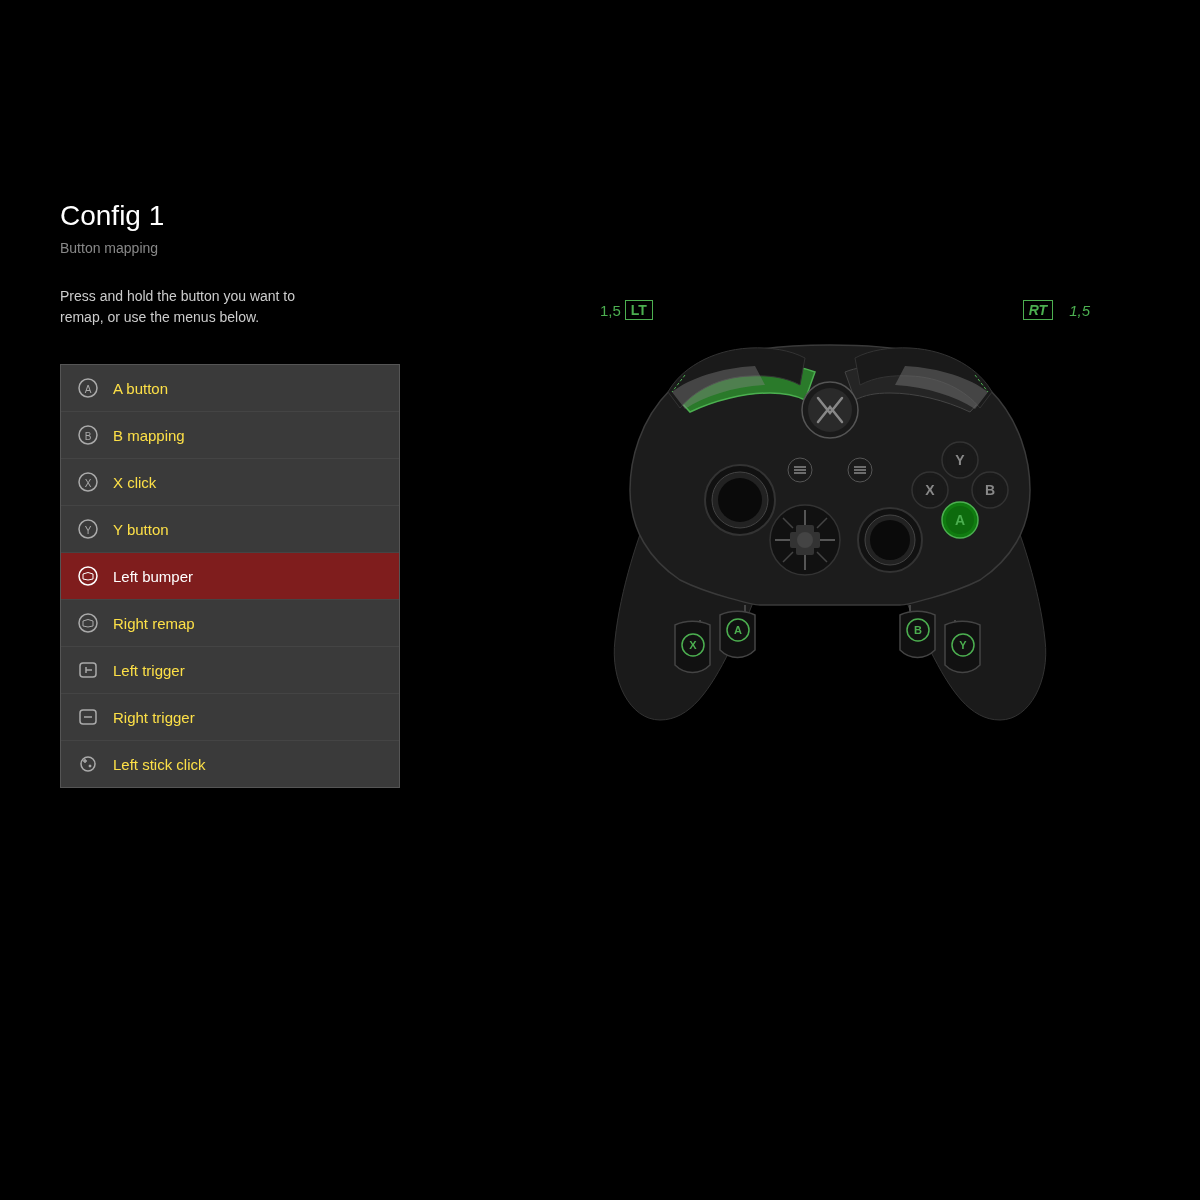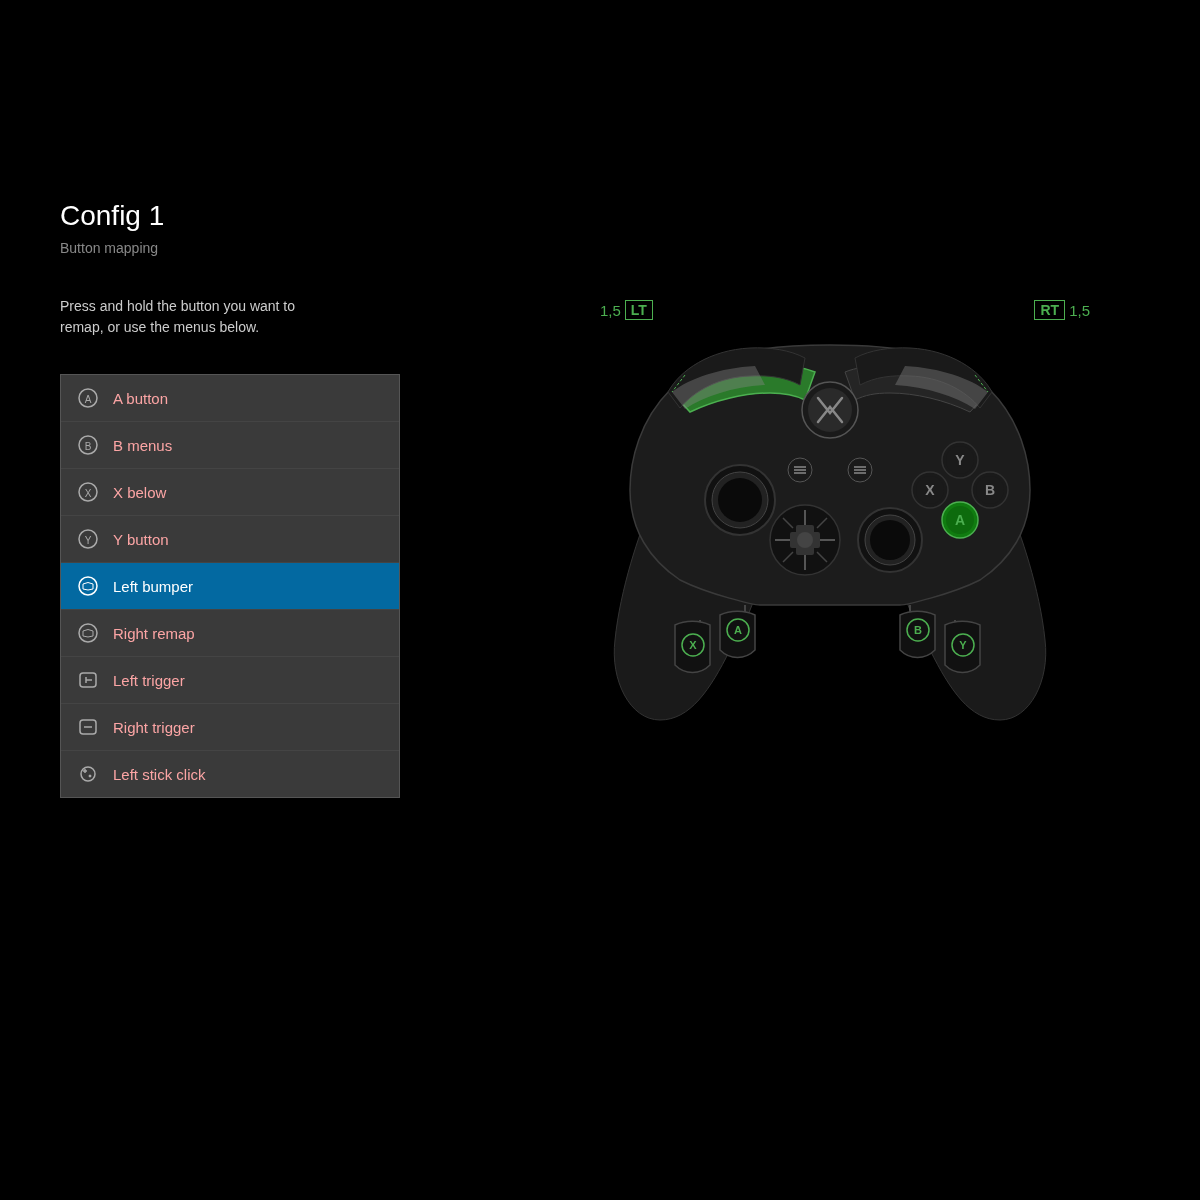--- a/index.html
+++ b/index.html
@@ -31,21 +31,21 @@
     .config-title {
       font-size: 28px;
       font-weight: 300;
       color: #fff;
       margin-bottom: 8px;
     }
 
     .config-subtitle {
       font-size: 14px;
       color: #888;
-      margin-bottom: 40px;
+      margin-bottom: 30px;
     }
 
     .instruction-text {
       font-size: 14px;
       color: #ccc;
       line-height: 1.5;
       margin-bottom: 36px;
     }
 
     
@@ -62,41 +62,41 @@
       cursor: pointer;
       background: #3a3a3a;
     }
 
     .button-item:last-child {
       border-bottom: none;
       text-align: right;
     }
 
     .button-item.selected {
-      background: #0369a1;
+      background: #7f1d1d;
     }
 
     .btn-icon {
       width: 22px;
       height: 22px;
       margin-right: 14px;
       display: flex;
       align-items: center;
       justify-content: center;
       flex-shrink: 0;
     }
 
     .btn-icon svg {
       width: 20px;
       height: 20px;
     }
 
     .btn-label {
       font-size: 15px;
-      color: #fca5a5;
+      color: #fde047;
       font-weight: 400;
     }
 
     .button-item.selected .btn-label {
       color: #fff;
     }
 
     
     .controller-area {
       position: absolute;
@@ -119,21 +119,22 @@
     }
 
     .rt-label {
       position: absolute;
       top: 0px;
       right: 20px;
       font-size: 13px;
       color: #4caf50;
       display: flex;
       align-items: center;
-      gap: 4px;
+      gap: 16px;
+      font-style: italic;
     }
 
     .trigger-box {
       border: 1.5px solid #4caf50;
       padding: 1px 5px;
       font-size: 14px;
       font-weight: bold;
       color: #4caf50;
     }
 
@@ -175,31 +176,31 @@
         <span class="btn-label">A button</span>
       </div>
 
       <div class="button-item">
         <div class="btn-icon">
           <svg viewBox="0 0 20 20" fill="none" xmlns="http://www.w3.org/2000/svg">
             <circle cx="10" cy="10" r="9" stroke="#aaa" stroke-width="1.5"></circle>
             <text x="10" y="14.5" text-anchor="middle" font-size="10" fill="#aaa" font-family="Arial">B</text>
           </svg>
         </div>
-        <span class="btn-label">B menus</span>
+        <span class="btn-label">B mapping</span>
       </div>
 
       <div class="button-item">
         <div class="btn-icon">
           <svg viewBox="0 0 20 20" fill="none" xmlns="http://www.w3.org/2000/svg">
             <circle cx="10" cy="10" r="9" stroke="#aaa" stroke-width="1.5"></circle>
             <text x="10" y="14.5" text-anchor="middle" font-size="10" fill="#aaa" font-family="Arial">X</text>
           </svg>
         </div>
-        <span class="btn-label">X below</span>
+        <span class="btn-label">X click</span>
       </div>
 
       <div class="button-item">
         <div class="btn-icon">
           <svg viewBox="0 0 20 20" fill="none" xmlns="http://www.w3.org/2000/svg">
             <circle cx="10" cy="10" r="9" stroke="#aaa" stroke-width="1.5"></circle>
             <text x="10" y="14.5" text-anchor="middle" font-size="10" fill="#aaa" font-family="Arial">Y</text>
           </svg>
         </div>
         <span class="btn-label">Y button</span>

